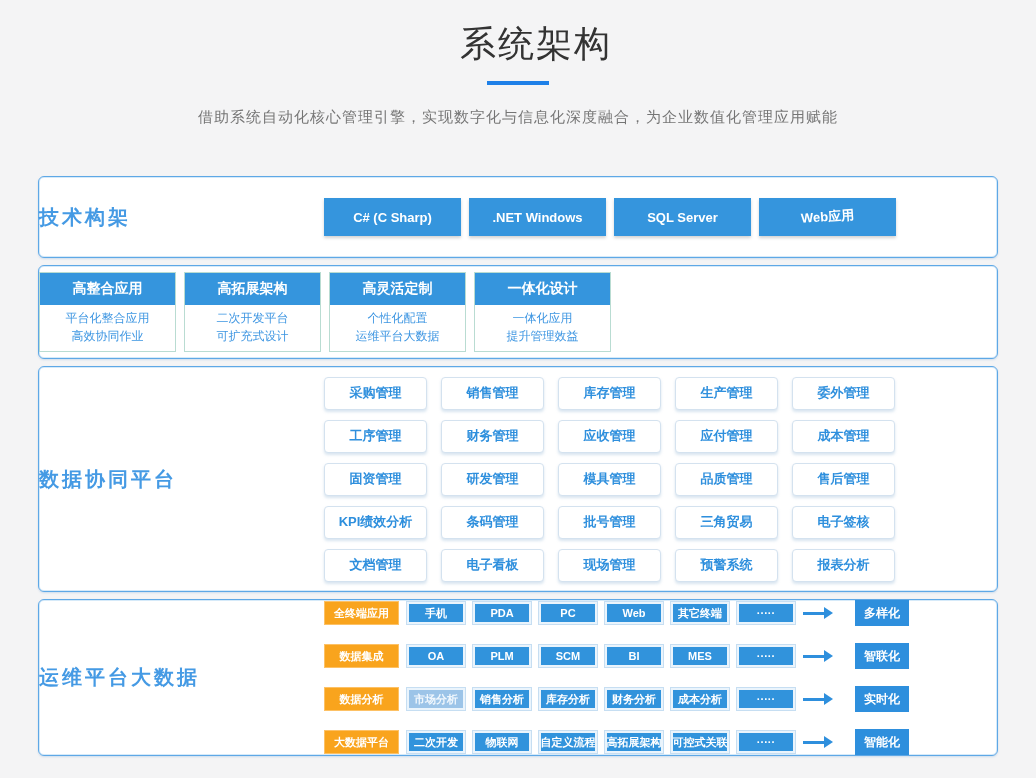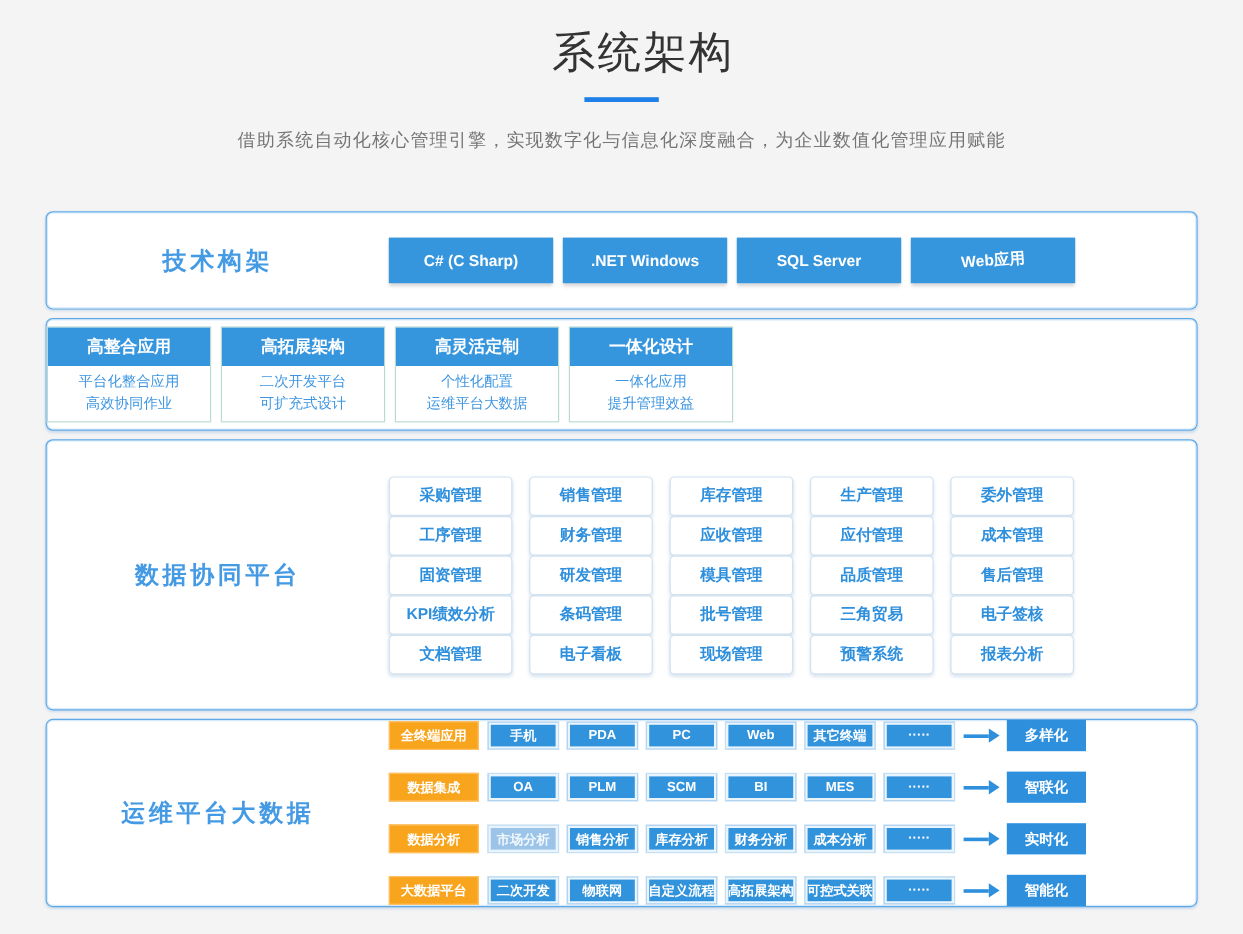--- a/index.html
+++ b/index.html
@@ -10,21 +10,21 @@
   .page-title { text-align:center; padding-top:24px; font-size:36px; font-weight:400;
                 color:#333; letter-spacing:2px; line-height:40px;padding-left:36px; }
   .title-underline { width:62px; height:4px; background:#1e80e8; margin:17px auto 0; }
   .page-subtitle { text-align:center; margin-top:23px; font-size:15px; color:#757575; letter-spacing:1px; }
 
   
   .container { width:960px; margin:49px auto 0; }
   .panel { background:#fff; border:1px solid #5ea8e6; border-radius:6px;
            box-shadow: inset 0 0 0 1px #d6eaf9, 0 1px 2px rgba(90,150,210,.25);
            display:flex; align-items:center; margin-bottom:7px; }
-  .panel-label { width:285px; text-align:center; font-size:20px; font-weight:bold;
+  .panel-label { width:285px; text-align:left; font-size:20px; font-weight:bold;
                  color:#459ae4; letter-spacing:3px; flex:0 0 285px; }
   .panel-content { flex:1; }
 
   .panel-1 { height:82px; }
   .panel-2 { height:94px; }
   .panel-3 { height:226px; }
   .panel-4 { height:157px; }
 
   
   .tech-row { display:flex; }
@@ -35,21 +35,21 @@
 
   
   .cards-row { display:flex; }
   .card { width:137px; margin-right:8px; border:1px solid #b9dcd2; background:#fff; }
   .card-head { height:32px; background:#3595dd; color:#fff; font-size:14px; font-weight:bold;
                display:flex; align-items:center; justify-content:center; }
   .card-body { padding:4px 0 6px; }
   .card-line { text-align:center; font-size:12px; color:#3e96e2; line-height:18px; }
 
   
-  .module-grid { display:grid; grid-template-columns:repeat(5,103px); gap:0 14px; width:573px; }
+  .module-grid { display:grid; grid-template-columns:repeat(5,103px); gap:10px 14px; width:573px; }
   .module-btn { height:33px; background:#fff; border:1px solid #d4e2ef; border-radius:4px;
                 color:#2e8fdd; font-size:13px; font-weight:bold;
                 display:flex; align-items:center; justify-content:center;
                 box-shadow:0 2px 3px rgba(120,160,200,.28); cursor:pointer; }
 
   
   .ops-col { display:flex; flex-direction:column; gap:17px; }
   .ops-row { display:flex; align-items:center; }
   .ops-cat { width:75px; height:24px; flex:0 0 75px; background:#f9a41d; border:1px solid #fdc165;
              color:#fff; font-size:11px; font-weight:bold;
@@ -57,21 +57,21 @@
   .ops-item { width:58px; height:22px; margin-left:8px; background:#3193dc;
               border:2px solid #eaf4fc; box-shadow:0 0 0 1px #c6def2;
               color:#fff; font-size:11px; font-weight:bold;
               display:flex; align-items:center; justify-content:center; cursor:pointer;
               white-space:nowrap; overflow:hidden; }
   .ops-item.faded { background:#9cc4e8; color:#f0f7fd; }
   .arrow { width:32px; margin-left:8px; display:flex; align-items:center; }
   .arrow .shaft { display:block; width:21px; height:3px; background:#2e8fdd; }
   .arrow .head { display:block; width:0; height:0; border-left:9px solid #2e8fdd;
                  border-top:6px solid transparent; border-bottom:6px solid transparent; }
-  .ops-result { width:66px; height:26px; margin-left:4px; background:#2e8fdd; color:#fff;
+  .ops-result { width:54px; height:26px; margin-left:20px; background:#2e8fdd; color:#fff;
                 font-size:12px; font-weight:bold; display:flex; align-items:center; justify-content:center;
                 cursor:pointer; }
 </style>
 </head>
 <body>
 
 <div class="page">
   <h1 class="page-title">系统架构</h1>
   <div class="title-underline"></div>
   <p class="page-subtitle">借助系统自动化核心管理引擎，实现数字化与信息化深度融合，为企业数值化管理应用赋能</p>

